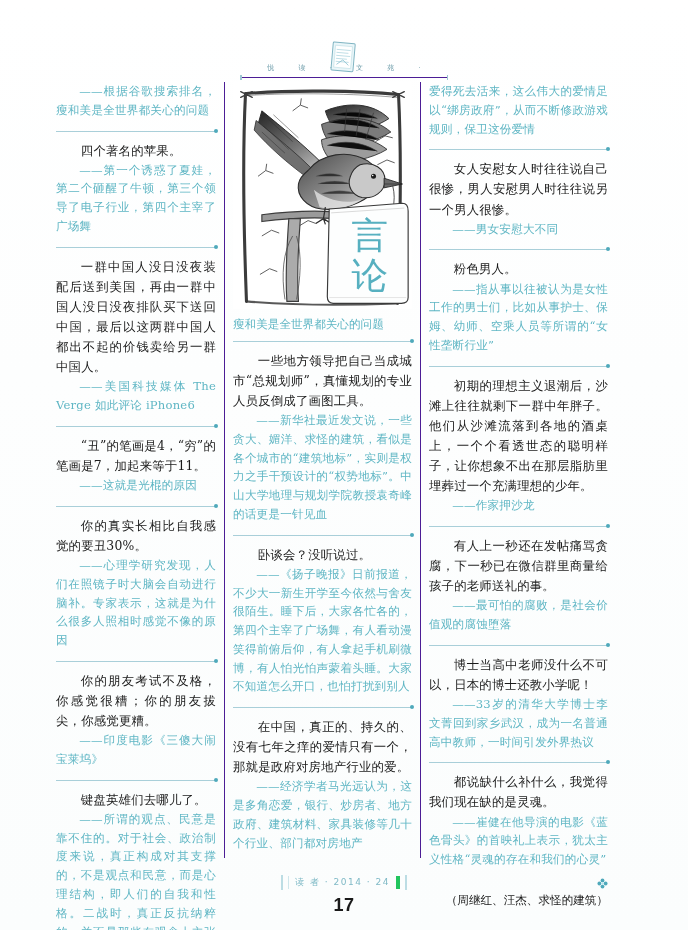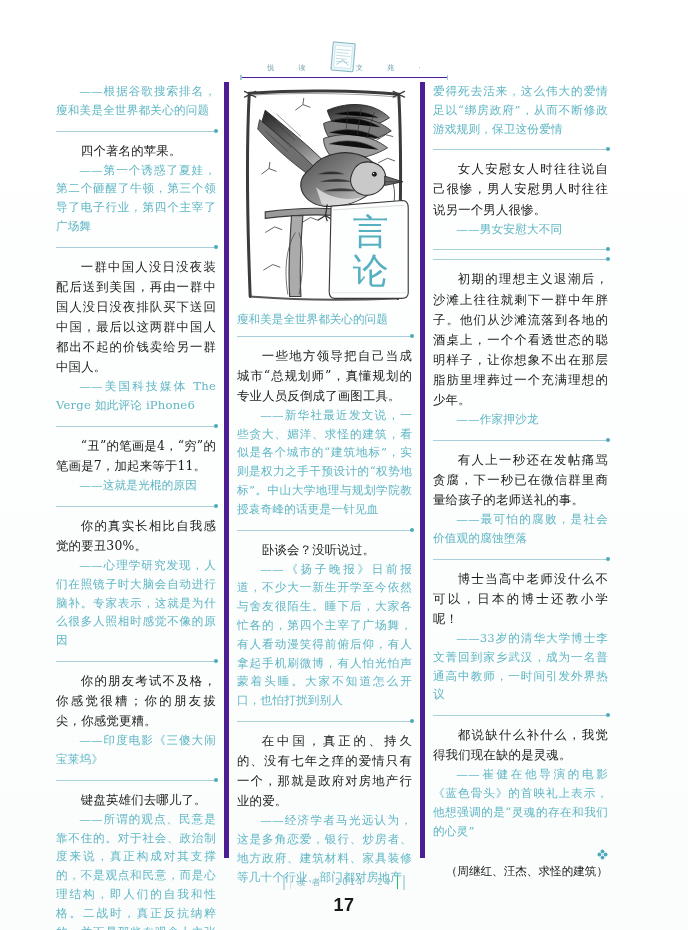--- a/index.html
+++ b/index.html
@@ -53,21 +53,21 @@
     display:flex;
     gap:0;
   }
   .col{
     width:176px;
     position:relative;
     padding:0 8px;
     box-sizing:border-box;
   }
   .col + .col{
-    border-left:5px solid #4c1d95;
+    border-left:1px solid #4c1d95;
   }
   .col-mid{width:196px;}
   .col-right{width:196px;}
 
   
   .entry{
     margin-bottom:5px;
     padding-bottom:4px;
   }
   .q-text{
@@ -125,21 +125,21 @@
   }
   .issue{
     display:flex;align-items:center;justify-content:center;
     font-size:9px;color:#7fb9c6;
     letter-spacing:1.5px;
     border-left:2px solid #bcdde4;border-right:2px solid #bcdde4;
     padding:1px 5px;
     margin-bottom:5px;
   }
   .issue-inner{
-    border-left:1px solid #cfe7ec;border-right:1px solid #22c55e;
+    border-left:1px solid #cfe7ec;border-right:4px solid #22c55e;
     padding:0 6px;
   }
   .pageno{
     font-family:"Liberation Sans",sans-serif;
     font-size:18px;font-weight:bold;color:#1a1a1a;
     letter-spacing:0.5px;
   }
   .endmark{
     display:inline-block;width:11px;height:11px;
     vertical-align:middle;margin-left:4px;
@@ -378,20 +378,24 @@
         </div>
 
       <div class="entry">
         <p class="q-text">女人安慰女人时往往说自己很惨，男人安慰男人时往往说另一个男人很惨。</p>
         <p class="q-src">——男女安慰大不同</p>
       </div>
       <div class="sep">
           <span class="dot"></span>
         </div>
 
+      <div class="entry">
+        <p class="q-text">粉色男人。</p>
+        <p class="q-src">——指从事以往被认为是女性工作的男士们，比如从事护士、保姆、幼师、空乘人员等所谓的“女性垄断行业”</p>
+      </div>
       <div class="sep">
           <span class="dot"></span>
         </div>
 
       <div class="entry">
         <p class="q-text">初期的理想主义退潮后，沙滩上往往就剩下一群中年胖子。他们从沙滩流落到各地的酒桌上，一个个看透世态的聪明样子，让你想象不出在那层脂肪里埋葬过一个充满理想的少年。</p>
         <p class="q-src">——作家押沙龙</p>
       </div>
       <div class="sep">
           <span class="dot"></span>
@@ -408,21 +412,21 @@
       <div class="entry">
         <p class="q-text">博士当高中老师没什么不可以，日本的博士还教小学呢！</p>
         <p class="q-src">——33岁的清华大学博士李文菁回到家乡武汉，成为一名普通高中教师，一时间引发外界热议</p>
       </div>
       <div class="sep">
           <span class="dot"></span>
         </div>
 
       <div class="entry">
         <p class="q-text">都说缺什么补什么，我觉得我们现在缺的是灵魂。</p>
-        <p class="q-src">——崔健在他导演的电影《蓝色骨头》的首映礼上表示，他想强调的是“灵魂的存在和我们的心灵”</p>
+        <p class="q-src">——崔健在他导演的电影《蓝色骨头》的首映礼上表示，犹太主义性格“灵魂的存在和我们的心灵”</p>
       </div>
 
       <div class="endmark-row">
         <span class="endmark">
           <svg viewBox="0 0 12 12" xmlns="http://www.w3.org/2000/svg">
             <g fill="#4fa9bb">
               <circle cx="6" cy="2.6" r="2.1"></circle>
               <circle cx="2.6" cy="6" r="2.1"></circle>
               <circle cx="9.4" cy="6" r="2.1"></circle>
               <circle cx="6" cy="9.4" r="2.1"></circle>

